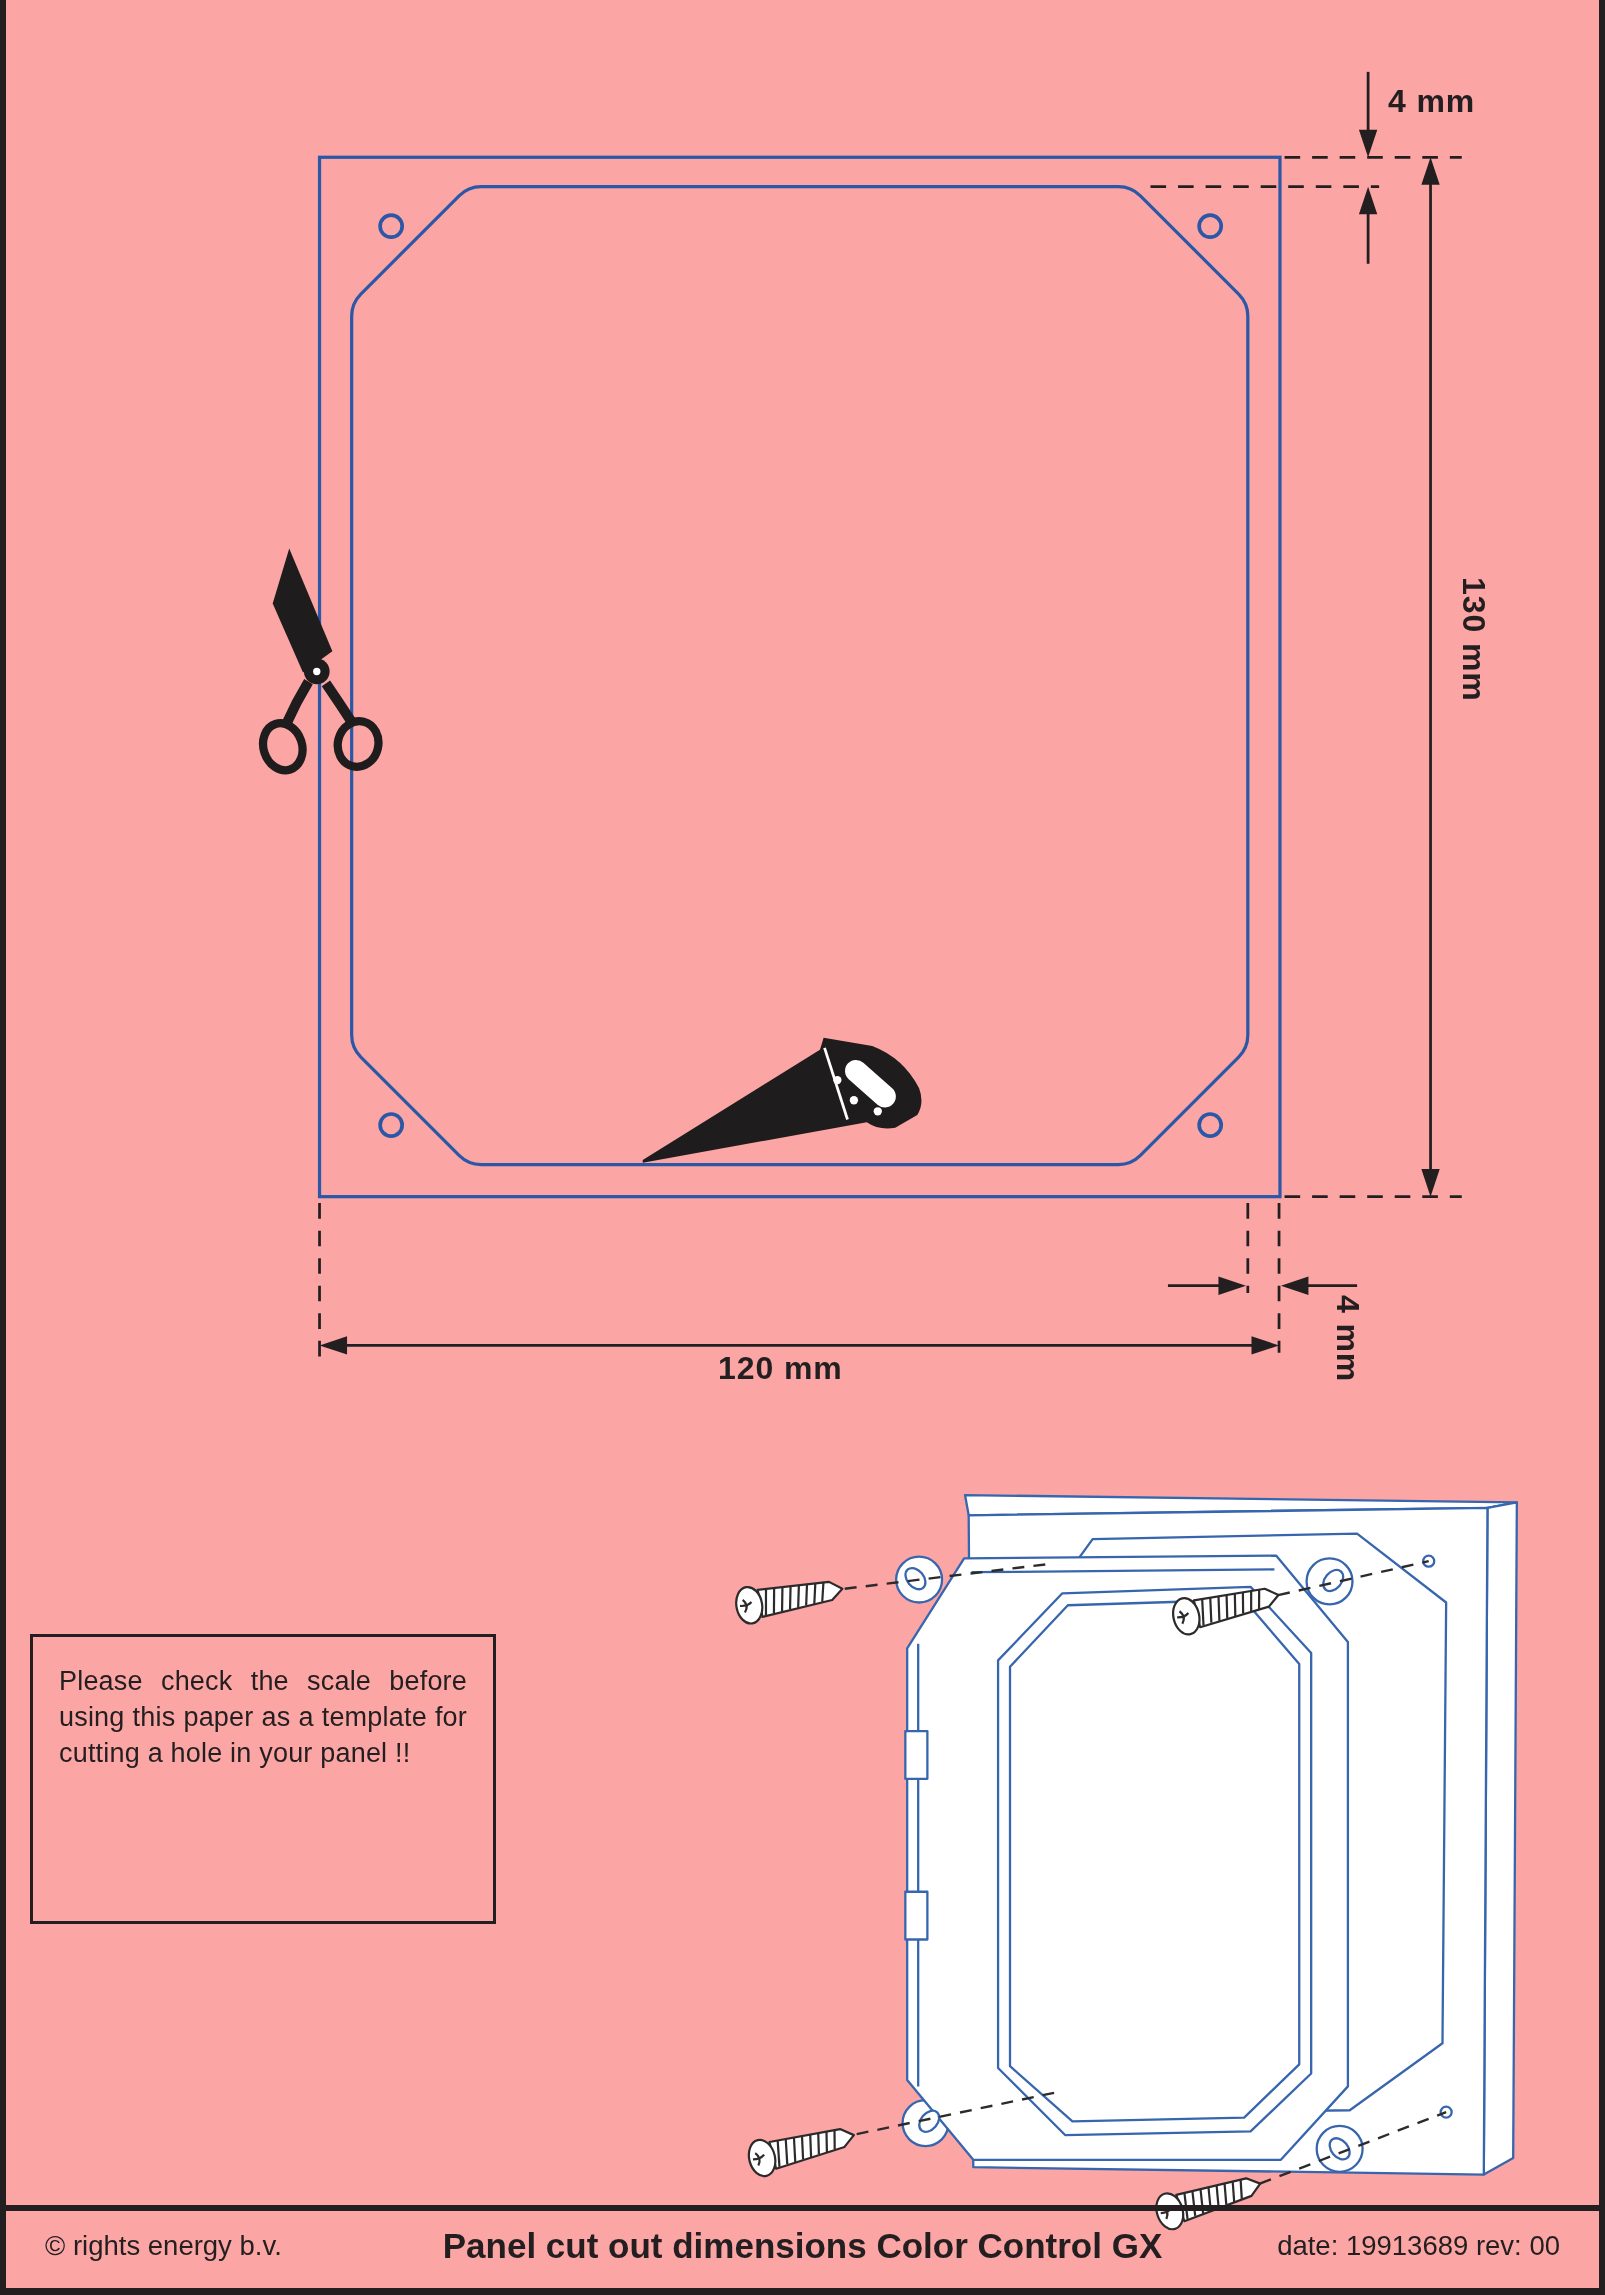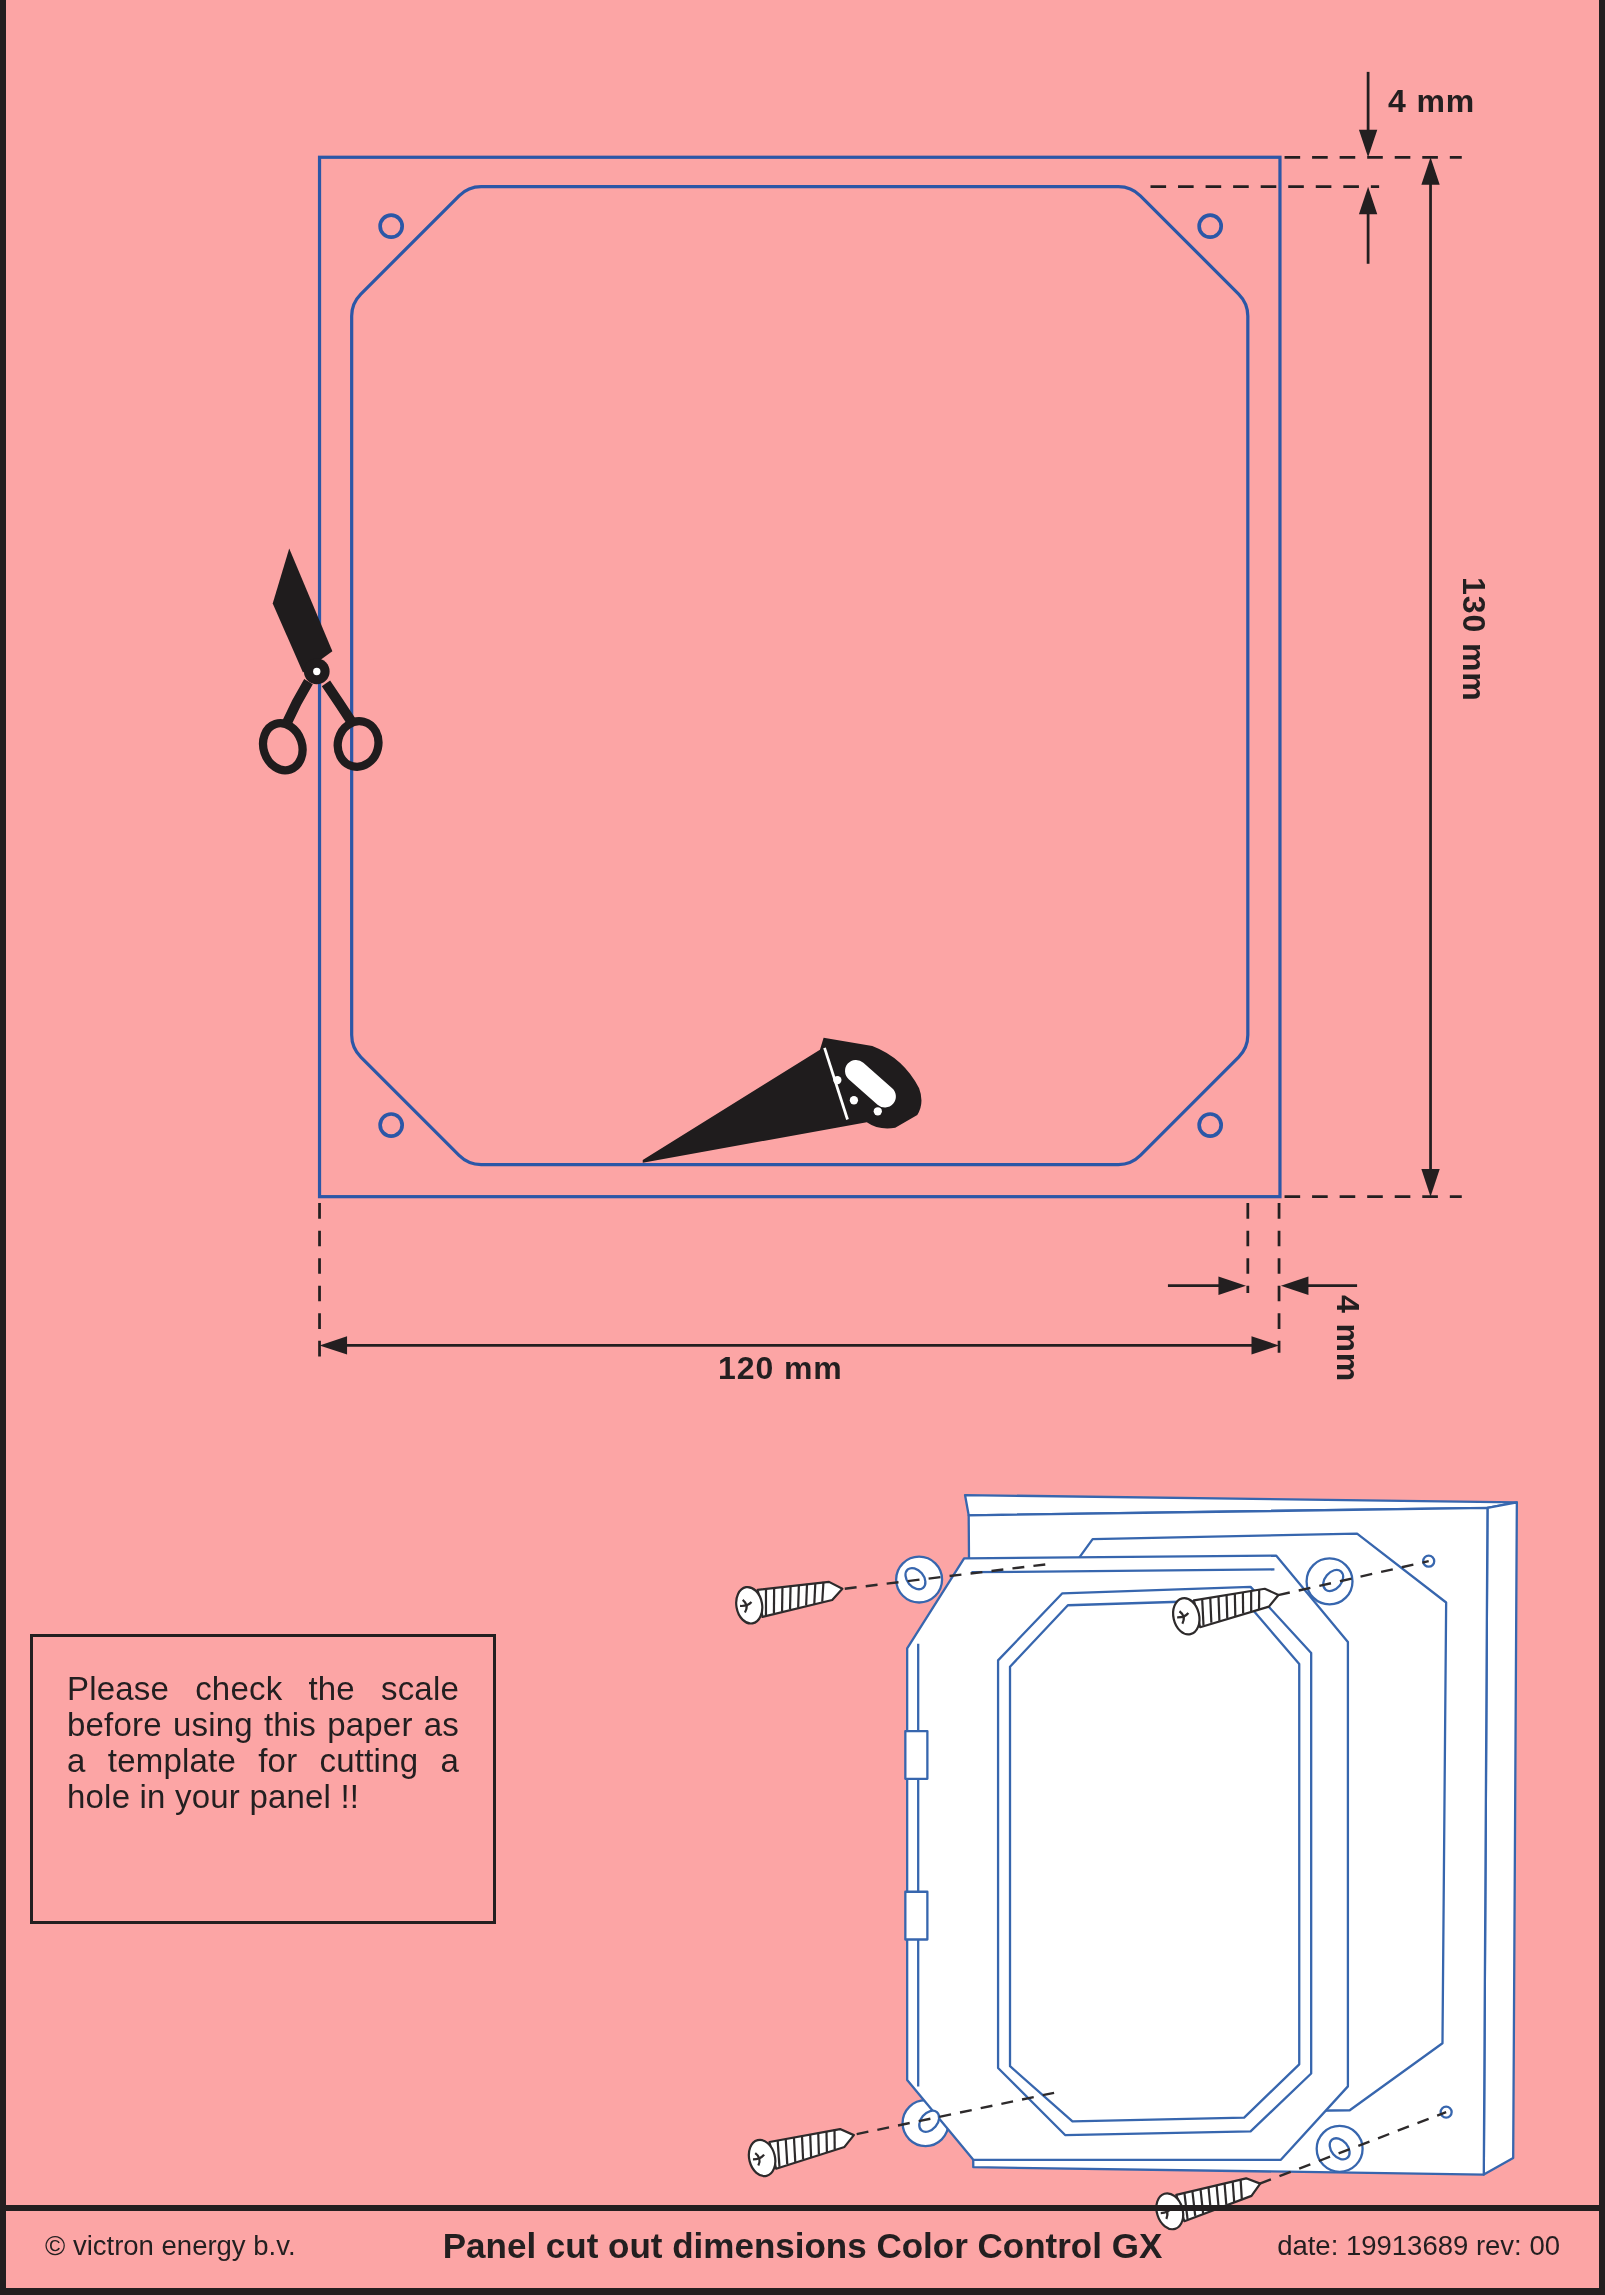--- a/index.html
+++ b/index.html
@@ -29,22 +29,22 @@
   }
   .notice-box{
     position:absolute;
     left:24px;top:1634px;
     width:466px;height:290px;
     border:3.7px solid #231f20;
     box-sizing:border-box;
     padding:22px 22px 0 22px;
   }
   .notice-box p{
-    margin:12px;
-    font-size:33px;
+    margin:4px;
+    font-size:27px;
     line-height:36px;
     text-align:justify;
     letter-spacing:0.2px;
   }
   .notice-box p + p{margin-top:36px;}
   .footer{
     position:absolute;
     left:0;right:0;top:2205px;height:76px;
     border-top:6.4px solid #231f20;
     display:flex;
@@ -220,19 +220,19 @@
 
   <div class="dim-label" style="left:712px;top:1350px;width:184px;text-align:left;">120 mm</div>
 
   <div class="dim-label vertical" style="left:1323px;top:1295px;">4 mm</div>
 
   <div class="notice-box">
     <p>Please check the scale before using this paper as a template for cutting a hole in your panel !!</p>
   </div>
 
   <div class="footer">
-    <span>© victron energy b.v.</span>
+    <span>© rights energy b.v.</span>
     <span class="footer-title">Panel cut out dimensions Color Control GX</span>
     <span>date: 19913689 rev: 00</span>
   </div>
 
 </div>
 
 
 </body></html>

